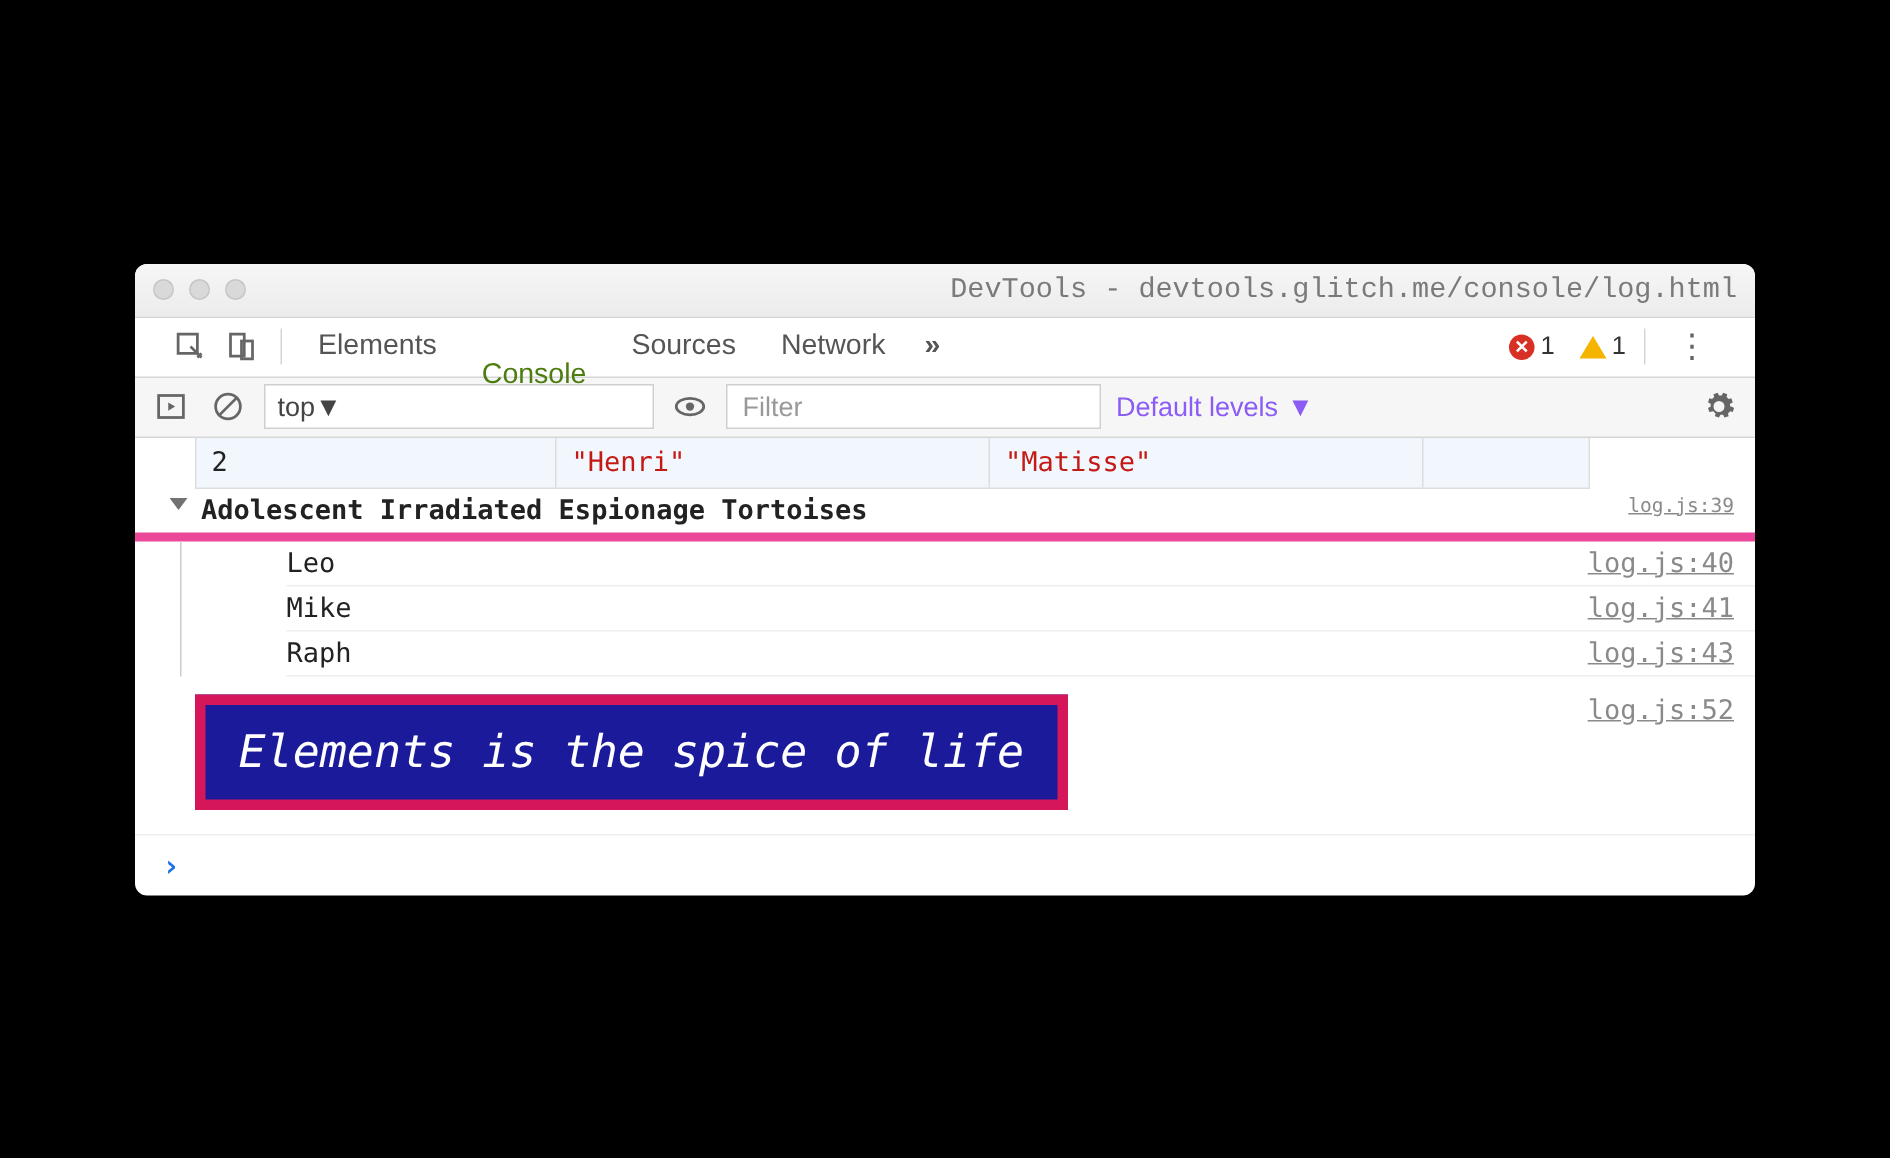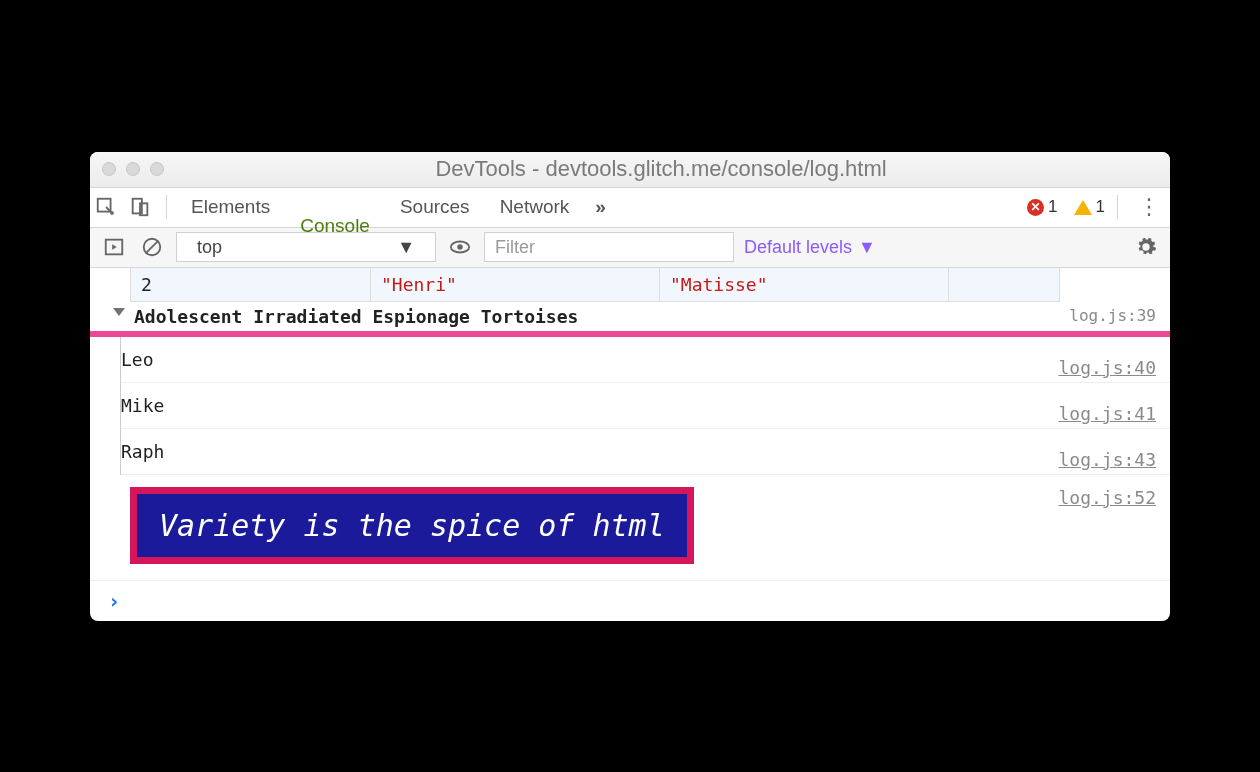--- a/index.html
+++ b/index.html
@@ -24,28 +24,28 @@
     height: 36px;
     background: linear-gradient(#f6f6f6,#ececec);
     border-bottom: 1px solid #d6d6d6;
     display: flex;
     align-items: center;
     padding: 0 12px;
     position: relative;
   }
   .traffic-lights { display: flex; gap: 10px; }
   .tlight { width: 14px; height: 14px; border-radius: 50%; background: #d9d9d9; border:1px solid #c6c6c6;}
-  .title { flex:1; text-align:center; color:#7a7a7a; font-size:22px; }
+  .title { flex:1; text-align:right; color:#7a7a7a; font-size:19px;font-family:Liberation Mono, monospace; }
   
   .tabs {
     height: 40px;
     border-bottom: 1px solid #d6d6d6;
     display: flex;
     align-items: center;
-    padding: 0 2px;
+    padding: 0 23px;
     gap: 6px;
     color:#555;
     font-size: 19px;
   }
   .tabs .divider { width:1px; height:24px; background:#d6d6d6; margin:0 6px;}
   .tab { padding: 6px 12px; cursor:pointer; }
   .tab.active { color:#4d7c0f; border-bottom:3px solid #0369a1; padding-bottom:7px;margin-top:42px;}
   .overflow-tabs { color:#555; padding:0 8px; cursor:pointer; font-weight:bold;}
   .spacer { flex:1; }
   .badge { display:flex; align-items:center; gap:4px; font-size:17px; color:#333; margin-left:10px;}
@@ -61,23 +61,23 @@
     border-bottom:1px solid #d6d6d6;
     display:flex;
     align-items:center;
     padding:0 10px;
     gap:10px;
     font-size:18px;
     color:#444;
     background:#f6f6f6;
   }
   .context-select {
-    display:flex;align-items:center;justify-content:space-between;
+    display:flex;align-items:center;justify-content:flex-start;
     border:1px solid #d0d0d0;background:#fff;height:30px;
-    padding:0 20px;min-width:260px;cursor:pointer;
+    padding:0 8px;min-width:260px;cursor:pointer;
   }
   .filter-input {
     border:1px solid #d0d0d0;height:30px;padding:0 10px;font-size:18px;
     width:250px;background:#fff;color:#8b5cf6;
   }
   .filter-input::placeholder{color:#999;}
   .levels-select{display:flex;align-items:center;gap:6px;cursor:pointer;color:#8b5cf6;}
   .gear{cursor:pointer;color:#666;}
   
   .console-body {
@@ -96,26 +96,26 @@
   .datarow .cell:last-child{border-right:none;}
   .c-idx{width:240px;color:#222;}
   .c-str{color:#c41a16;flex:1;}
   .c-empty{width:110px;}
   .arr-line{padding:4px 0 4px 50px;display:flex;align-items:center;gap:6px;border-bottom:1px solid #eee;}
   .tri{display:inline-block;width:0;height:0;border-top:6px solid transparent;border-bottom:6px solid transparent;border-left:8px solid #727272;}
   .tri.down{transform:rotate(90deg);}
   .logrow{display:flex;align-items:flex-start;padding:4px 14px 4px 20px;border-bottom:6px solid #ec4899;}
   .logrow .gutter{width:18px;display:flex;align-items:center;justify-content:center;}
   .logrow .msg{flex:1;padding-left:6px;}
-  .logrow .src{color:#8a8a8a;cursor:pointer;font-size:16px;white-space:nowrap;}
+  .logrow .src{color:#8a8a8a;text-decoration:underline;cursor:pointer;font-size:13px;white-space:nowrap;}
   .group-head{font-weight:bold;}
-  .child{border-left:1px solid #ccc;margin-left:30px;}
+  .child{padding-left:70px;border-left:1px solid #ccc;margin-left:30px;}
   .childrow{display:flex;align-items:center;padding:4px 14px 4px 0;border-bottom:1px solid #eee;}
   .childrow .msg{flex:1;}
-  .childrow .src{color:#8a8a8a;text-decoration:underline;cursor:pointer;margin-top:16px;}
+  .childrow .src{color:#8a8a8a;text-decoration:underline;cursor:pointer;}
   .styledbox{
     display:inline-block;background:#1a1a9a;color:#fff;font-style:italic;
     font-size:30px;padding:14px 22px;border:7px solid #d5165a;margin:6px 0 6px 40px;
     font-family:Menlo,Consolas,monospace;
   }
   .styled-wrap{display:flex;align-items:flex-start;border-bottom:1px solid #eee;padding:6px 14px 10px 0;}
   .styled-wrap .src{color:#8a8a8a;text-decoration:underline;cursor:pointer;align-self:flex-start;margin-top:6px;}
   .prompt{color:#1a73e8;padding:8px 18px;font-size:20px;font-weight:bold;}
   .svgicon{width:22px;height:22px;}
 </style>
@@ -230,21 +230,21 @@
         <div class="src">log.js:41</div>
       </div>
       <div class="childrow">
         <div class="msg">Raph</div>
         <div class="src">log.js:43</div>
       </div>
     </div>
 
     <div class="styled-wrap">
       <div style="flex:1">
-        <span class="styledbox">Variety is the spice of html</span>
+        <span class="styledbox">Elements is the spice of life</span>
       </div>
       <div class="src">log.js:52</div>
     </div>
 
     <div class="prompt">
       <span>›</span>
     </div>
 
   </div>
 </div>

